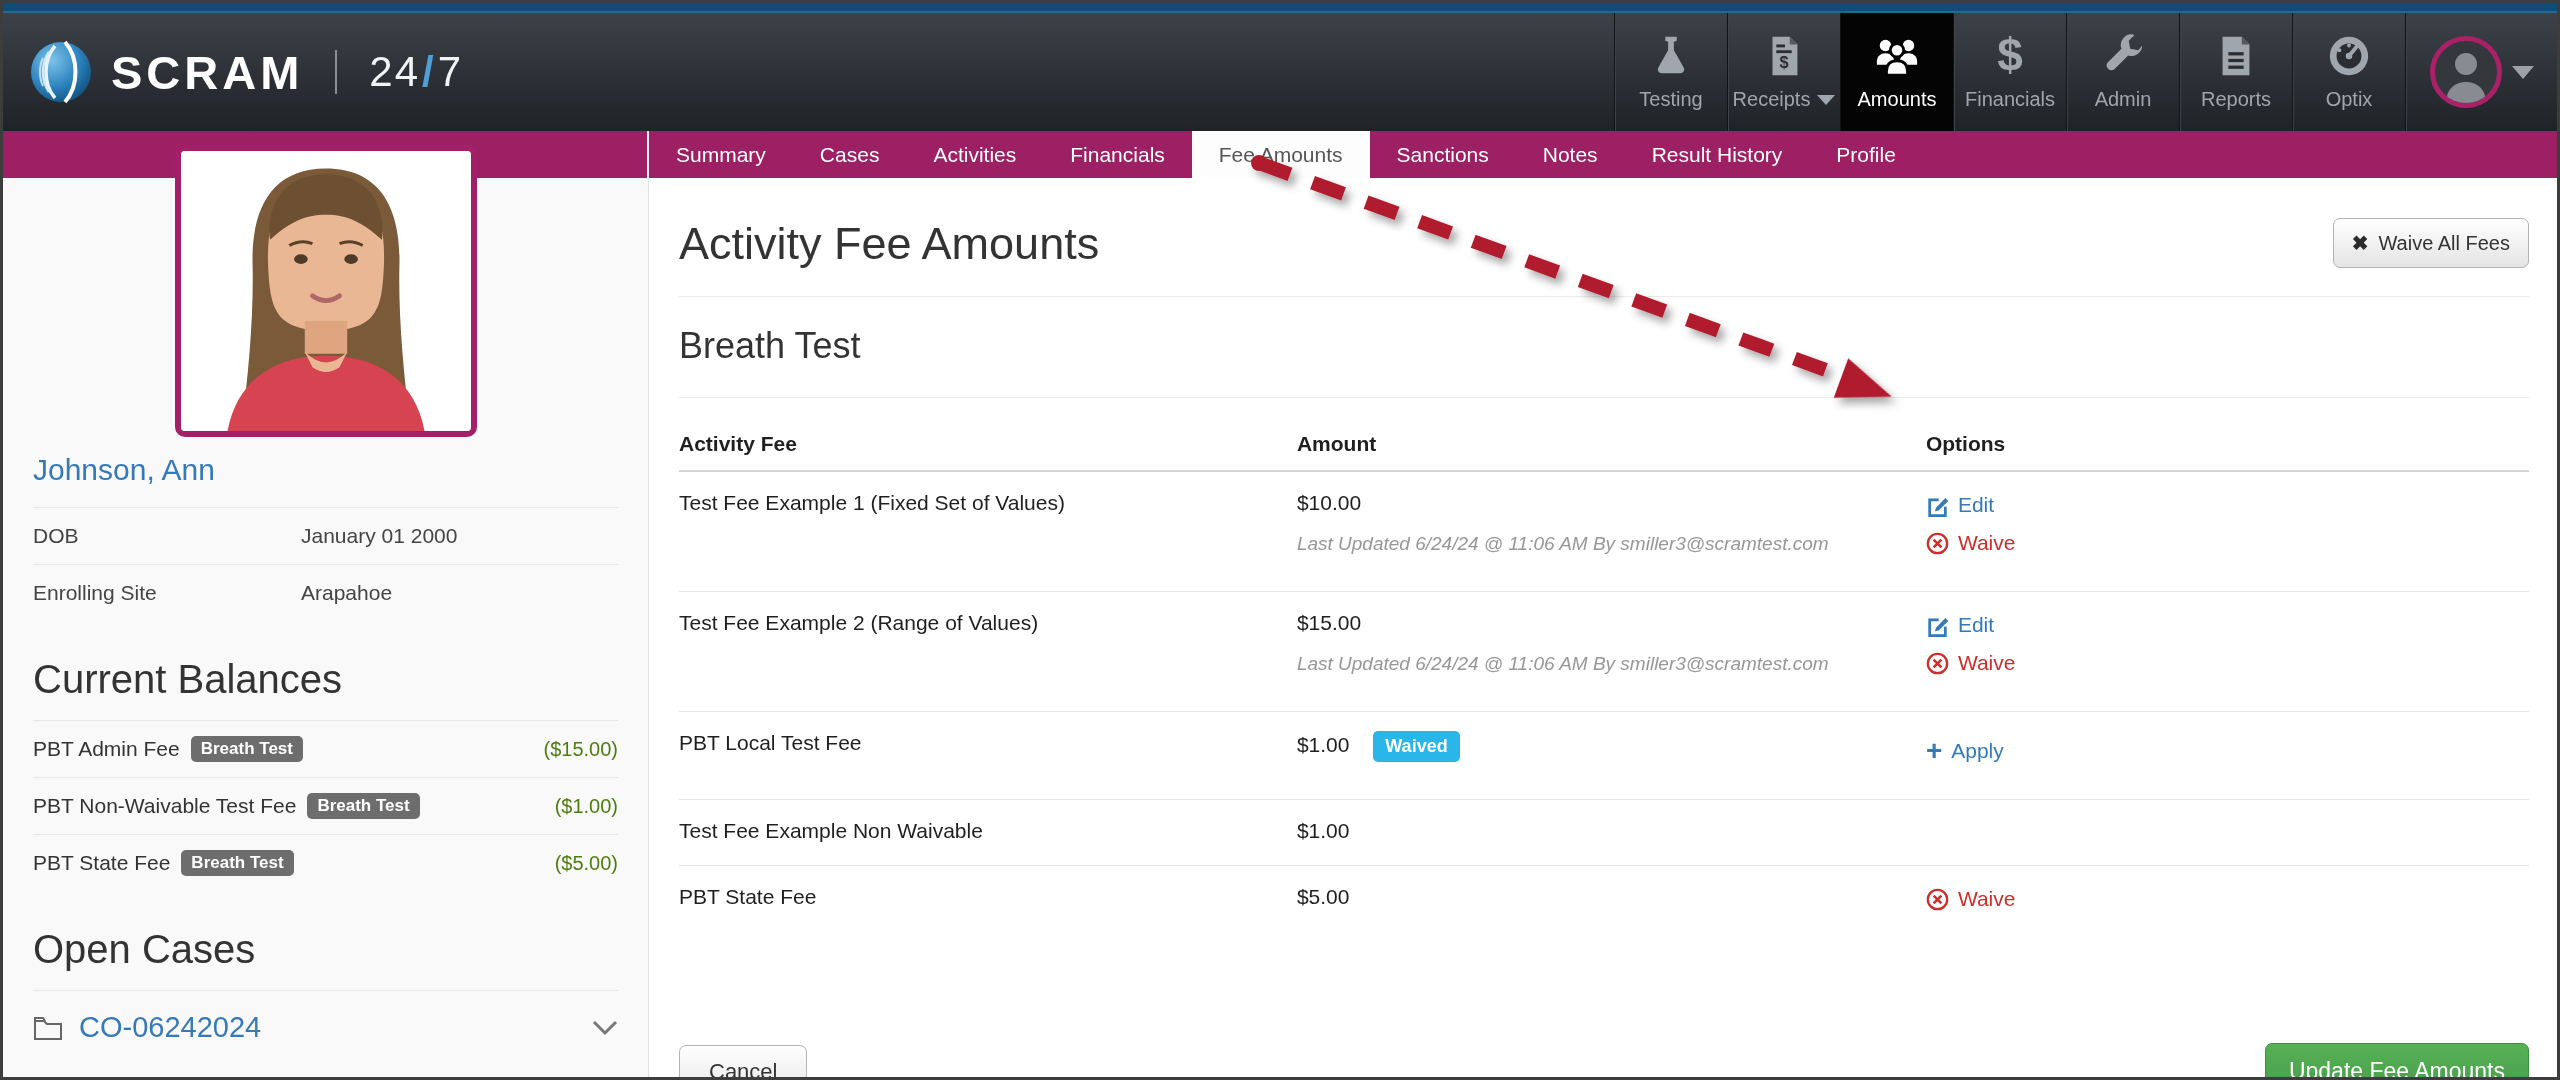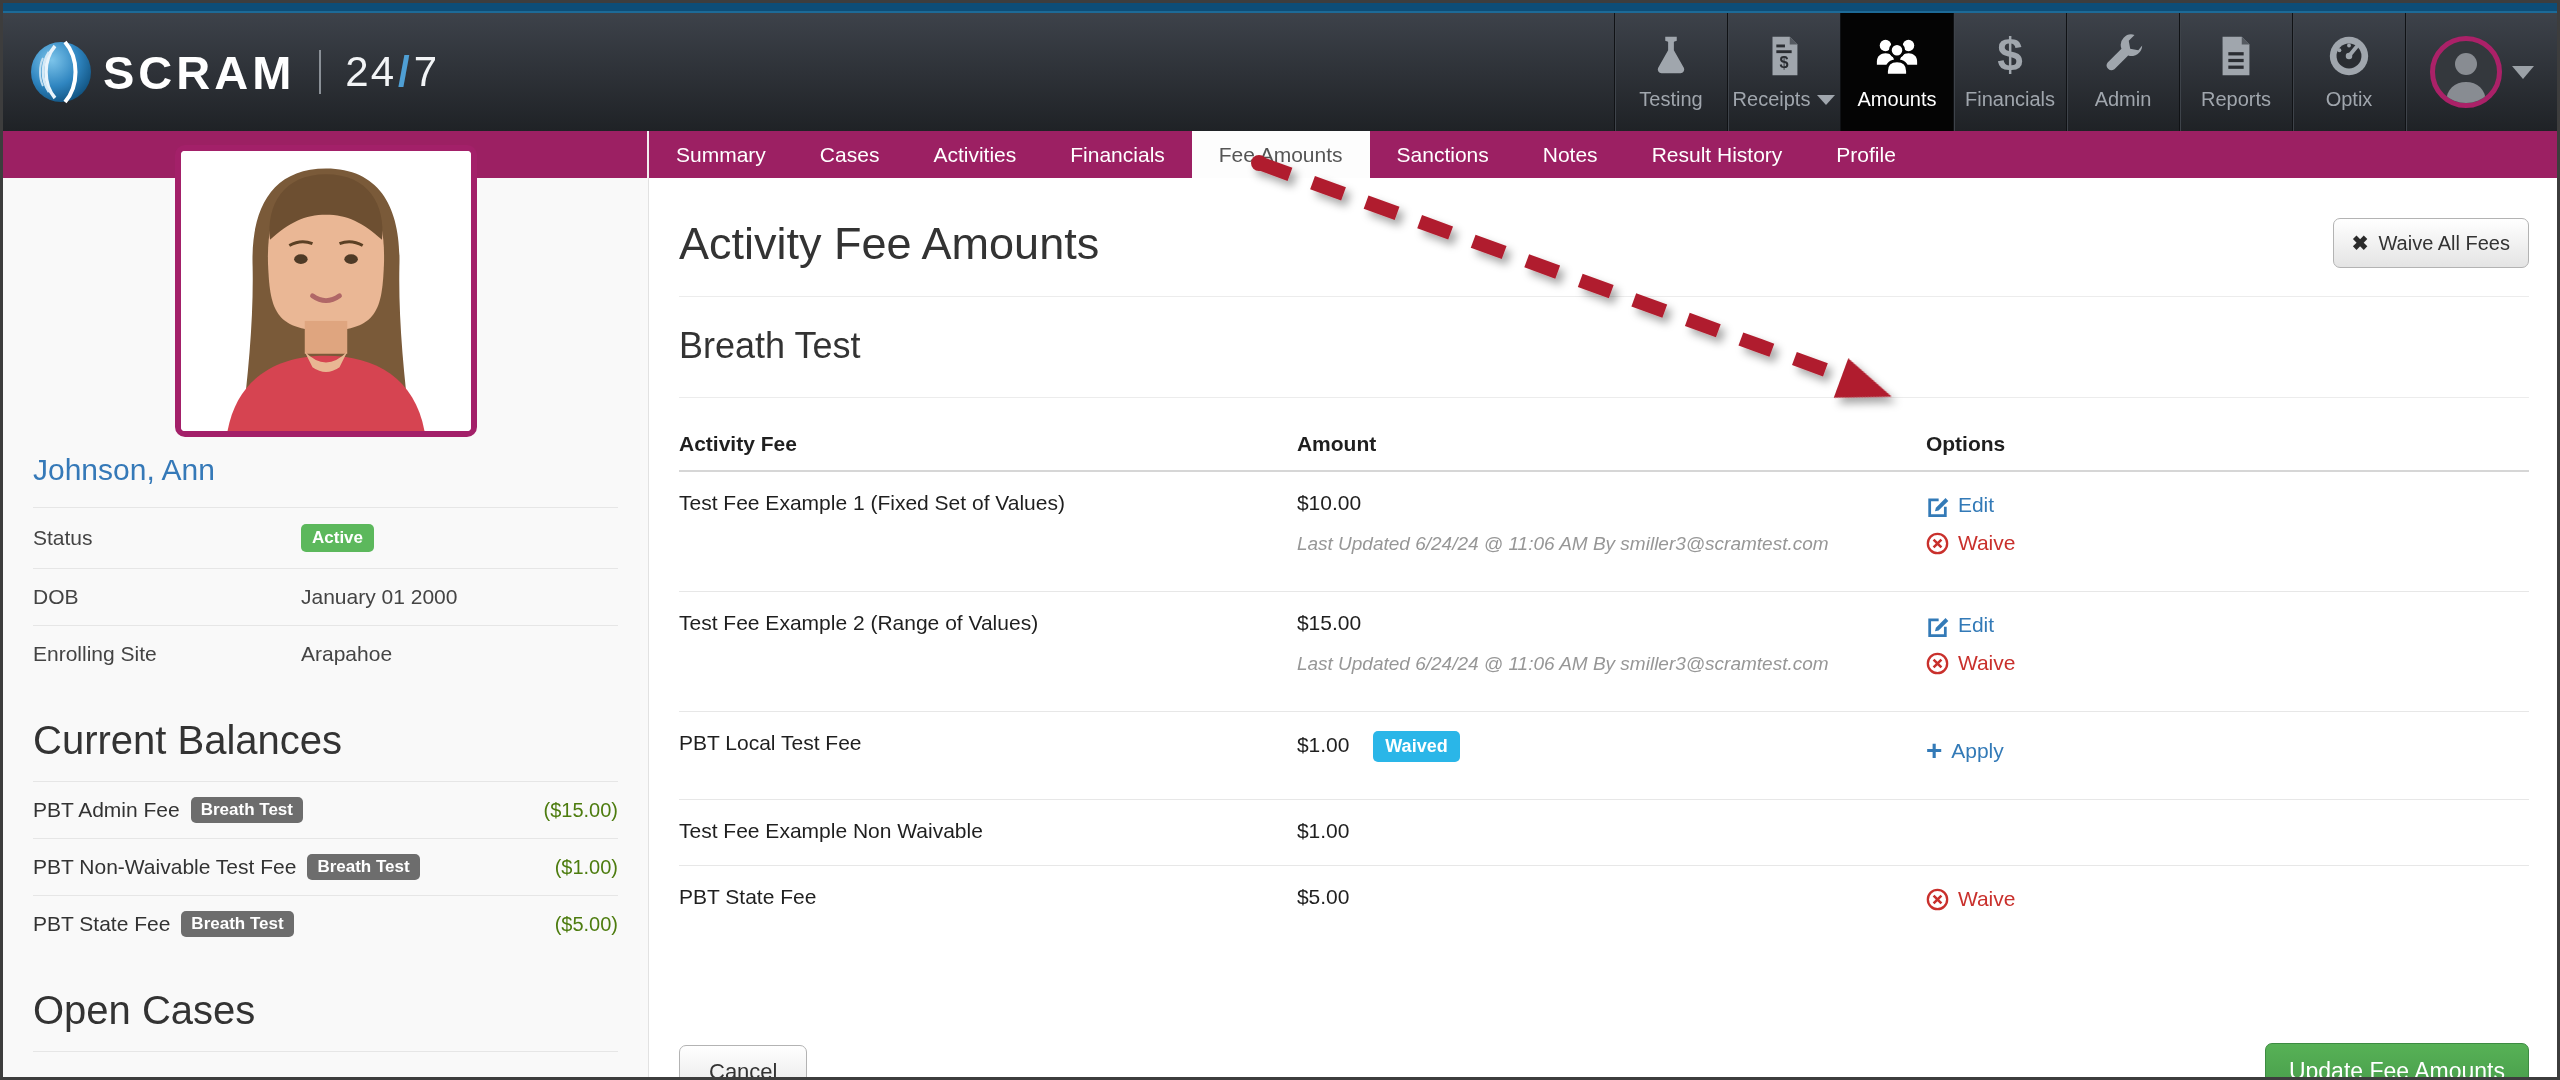--- a/index.html
+++ b/index.html
@@ -3,21 +3,21 @@
 <meta charset="utf-8">
 <style>
   * { box-sizing: border-box; margin: 0; padding: 0; }
   html,body { width:2560px; height:1080px; }
   body { font-family:"Liberation Sans", sans-serif; background:#888; }
   .frame { width:2560px; height:1080px; border:3px solid #3d3d3d; background:#fff; position:relative; overflow:hidden; }
 
   
   .bluestrip { height:10px; background:#0d4d77; border-bottom:2px solid #1d6a97; }
   .topbar { height:118px; background:linear-gradient(#3d424a,#1f2226); display:flex; align-items:stretch; }
-  .logo { display:flex; align-items:center; gap:10px; padding-left:26px; }
+  .logo { display:flex; align-items:center; gap:18px; padding-left:26px; }
   .logo-text { color:#fff; font-size:47px; font-weight:bold; letter-spacing:4px; }
   .logo-sep { width:2px; height:44px; background:#8a9097; margin:0 14px; }
   .logo-247 { color:#f2f4f6; font-size:42px; letter-spacing:2px; }
   .logo-247 .slash { color:#4f9fd4; font-weight:bold; padding:0 2px; }
   .navitems { margin-left:auto; display:flex; height:100%; }
   .nav-item { width:113px; display:flex; flex-direction:column; align-items:center; justify-content:center; gap:9px;
               color:#a0a6ad; font-size:20px; border-left:1px solid #101215; box-shadow:inset 1px 0 0 #3e434a; cursor:pointer; }
   .nav-item svg { width:46px; height:46px; fill:currentColor; }
   .nav-item.active { background:#040404; color:#ffffff; box-shadow:none; }
   .nav-item .lbl { display:flex; align-items:center; gap:7px; white-space:nowrap; }
@@ -223,24 +223,20 @@
           <path d="M136 150 q14 10 28 0" stroke="#b06767" stroke-width="5" fill="none" stroke-linecap="round"></path>
           <rect x="128" y="176" width="44" height="34" fill="#dfa57f"></rect>
           <path d="M48 290 C58 236 98 212 150 212 C202 212 242 236 252 290z" fill="#d64451"></path>
           <path d="M128 208 q22 22 44 0 l-8 16 q-14 10 -28 0z" fill="#e9b793"></path>
         </svg>
       </div>
 
       <a class="client-name">Johnson, Ann</a>
 
       <div class="info-row">
-        <span class="ilabel">Status</span>
-        <span class="badge-green">Active</span>
-      </div>
-      <div class="info-row">
         <span class="ilabel">DOB</span>
         <span>January 01 2000</span>
       </div>
       <div class="info-row">
         <span class="ilabel">Enrolling Site</span>
         <span>Arapahoe</span>
       </div>
 
       <div class="side-h">Current Balances</div>
 

